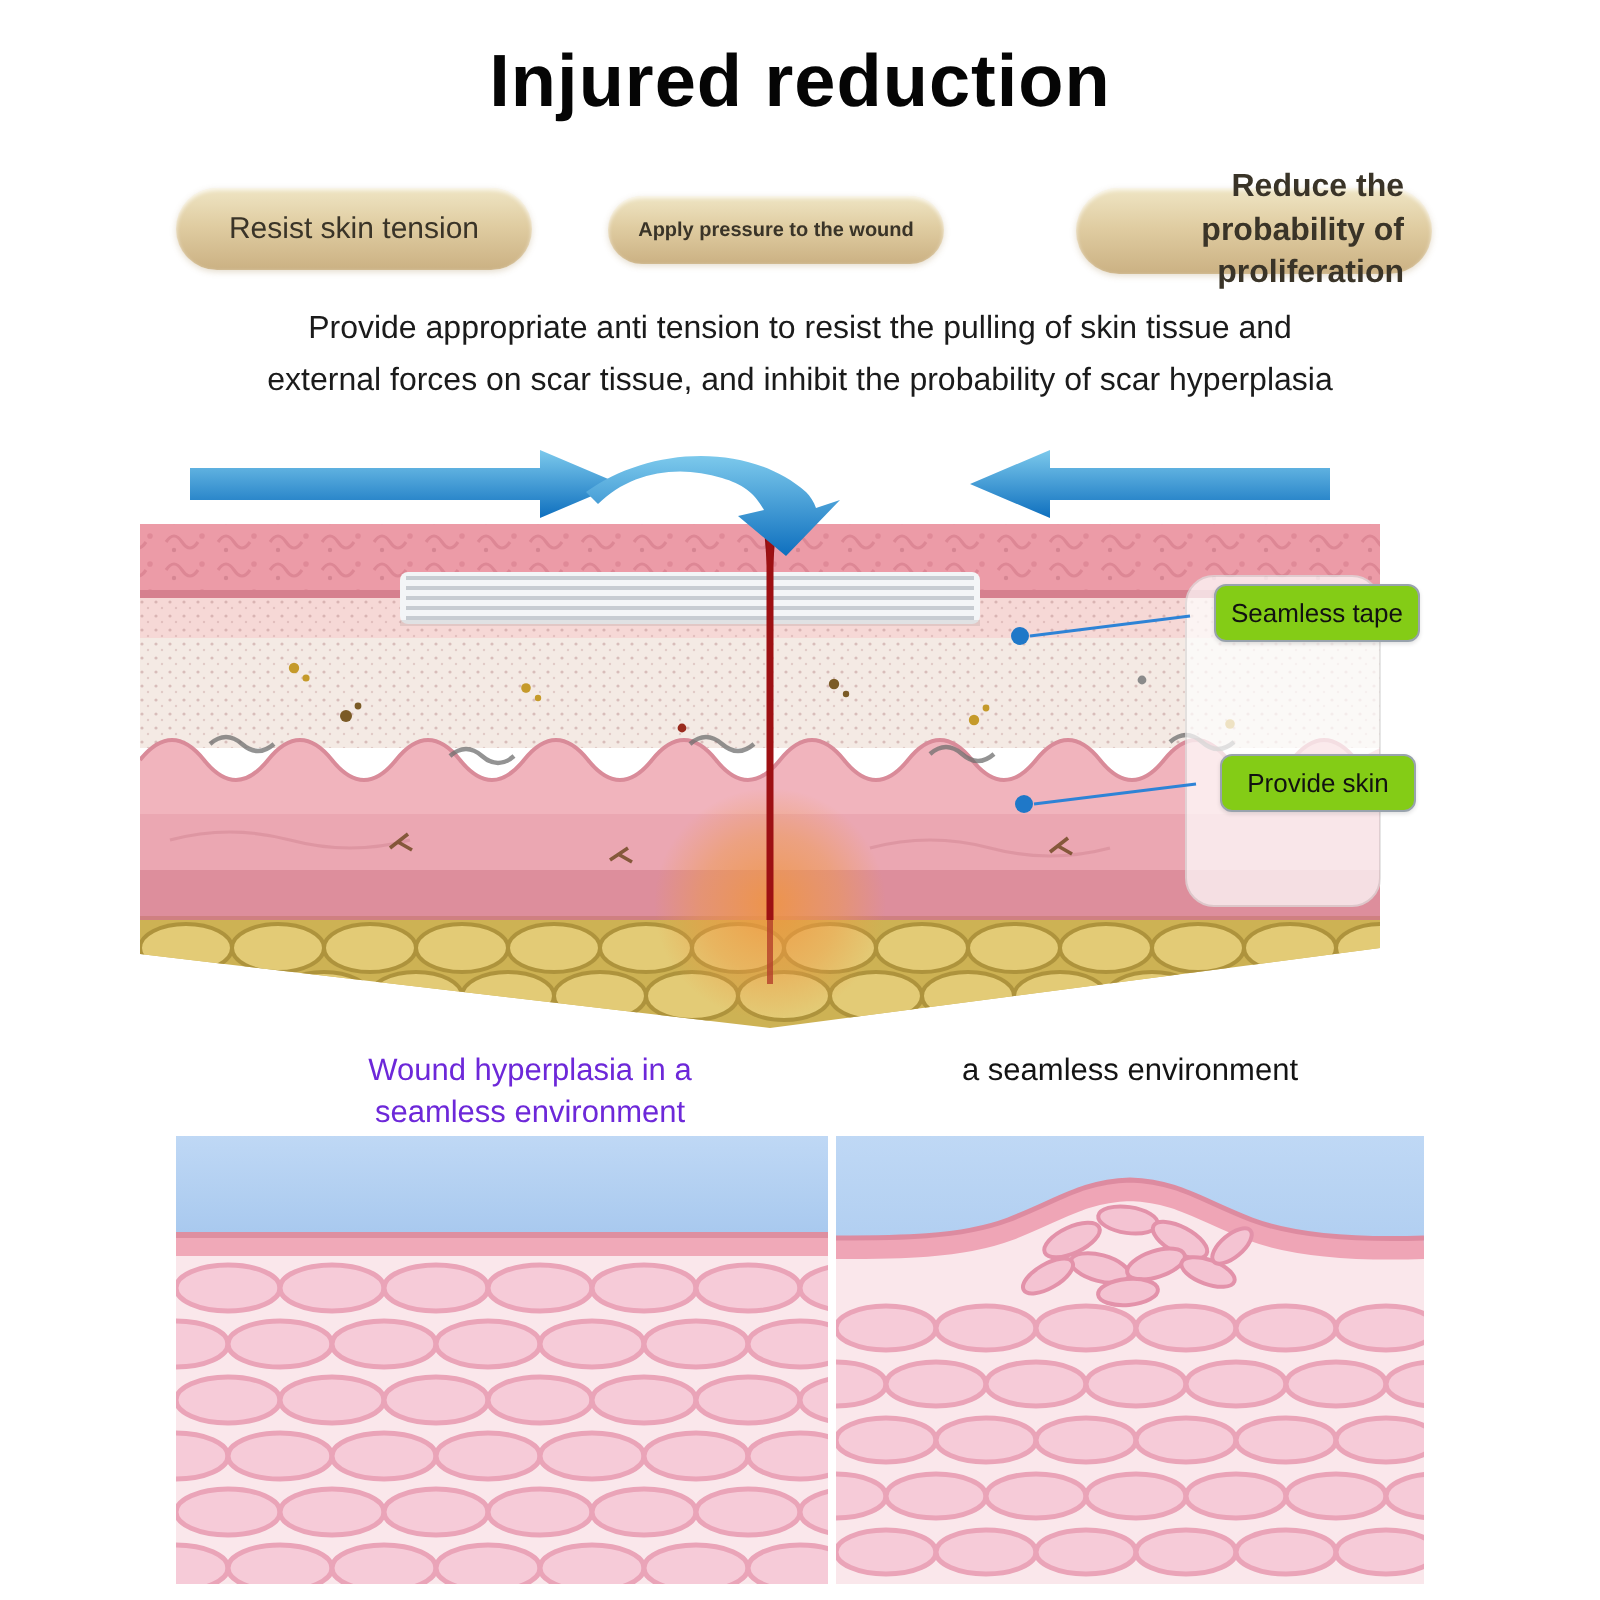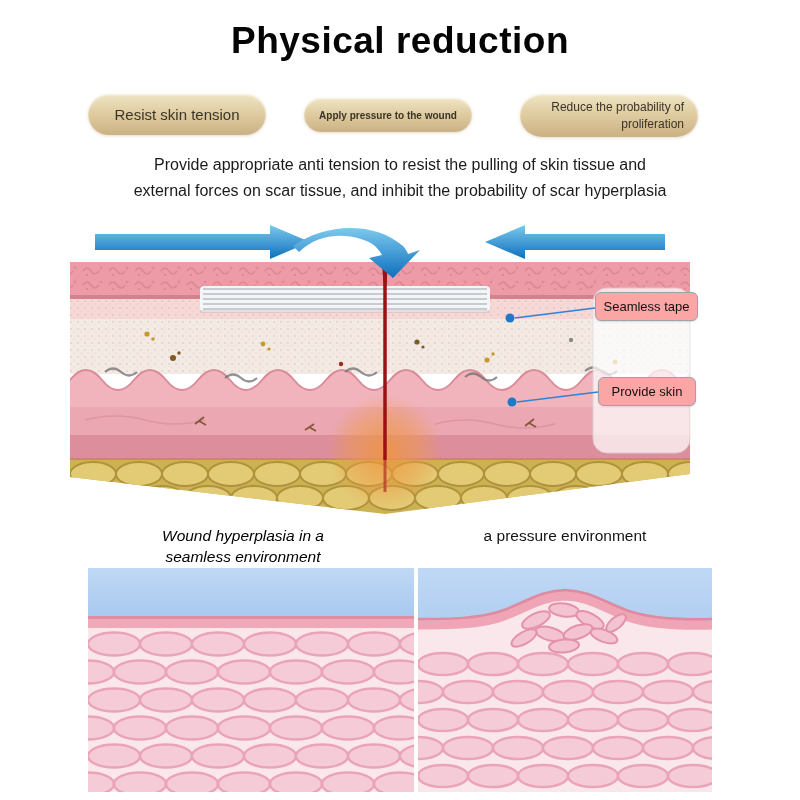--- a/index.html
+++ b/index.html
@@ -6,43 +6,43 @@
   .page{position:relative;width:800px;height:800px;background:#ffffff;overflow:hidden;
         font-family:"Liberation Sans",sans-serif;color:#111;}
   .title{position:absolute;top:20px;left:0;right:0;text-align:center;
          font-size:37px;font-weight:700;color:#050505;letter-spacing:0.5px;}
   .badge{position:absolute;display:flex;align-items:center;justify-content:center;
          text-align:right;color:#3a3428;border-radius:22px;
          background:linear-gradient(180deg,#efe5c4 0%,#e0cda2 45%,#cbb183 100%);
          box-shadow:inset 0 1px 2px rgba(255,255,255,.8), 0 1px 3px rgba(150,120,60,.25);}
   .badge-1{left:88px;top:94px;width:178px;height:41px;font-size:15px;}
   .badge-2{left:304px;top:98px;width:168px;height:34px;font-size:10px;font-weight:bold;}
-  .badge-3{left:520px;top:94px;width:178px;height:43px;font-size:12px;line-height:1.35;padding:0 14px;box-sizing:border-box;}
+  .badge-3{left:538px;top:94px;width:178px;height:43px;font-size:16px;line-height:1.35;padding:0 14px;box-sizing:border-box;font-weight:bold;}
   .description{position:absolute;top:152px;left:70px;width:660px;text-align:center;
                font-size:16px;color:#1b1b1b;line-height:1.62;}
   .illustration{position:absolute;left:55px;top:222px;width:650px;height:300px;}
-  .label-box{position:absolute;background:#fca5a5;border:1px solid #99a3ad;border-radius:6px;
+  .label-box{position:absolute;background:#84cc16;border:1px solid #99a3ad;border-radius:6px;
              font-size:13px;color:#111;display:flex;align-items:center;justify-content:center;
-             box-shadow:0 1px 2px rgba(0,0,0,.12);}
+             box-shadow:0 1px 2px rgba(0,0,0,.12);margin-left:12px;}
   .label-tape{left:540px;top:70px;width:101px;height:27px;}
   .label-skin{left:543px;top:155px;width:96px;height:27px;}
   .caption{position:absolute;top:526px;text-align:center;font-size:15.5px;line-height:1.35;}
-  .caption-left{left:98px;width:290px;color:#000000;font-weight:500;font-style:italic;}
+  .caption-left{left:120px;width:290px;color:#6d28d9;font-weight:500;}
   .caption-right{left:420px;width:290px;color:#141414;}
   .panel{position:absolute;top:568px;height:224px;}
   .panel-left{left:88px;width:326px;}
   .panel-right{left:418px;width:294px;}
   svg{display:block;}
 </style>
 </head>
 <body>
 
 <div class="page">
 
-  <div class="title">Physical reduction</div>
+  <div class="title">Injured reduction</div>
 
   <div class="badge badge-1">Resist skin tension</div>
   <div class="badge badge-2">Apply pressure to the wound</div>
   <div class="badge badge-3">Reduce the probability of proliferation</div>
 
   <div class="description">
     <div>Provide appropriate anti tension to resist the pulling of skin tissue and</div>
     <div>external forces on scar tissue, and inhibit the probability of scar hyperplasia</div>
   </div>
 
@@ -187,21 +187,21 @@
 
     <div class="label-box label-tape">Seamless tape</div>
     <div class="label-box label-skin">Provide skin</div>
   </div>
 
   <div class="caption caption-left">
     <div>Wound hyperplasia in a</div>
     <div>seamless environment</div>
   </div>
   <div class="caption caption-right">
-    <div>a pressure environment</div>
+    <div>a seamless environment</div>
   </div>
 
   <div class="panel panel-left">
     <svg width="326" height="224" viewBox="0 0 326 224">
       <defs>
         <linearGradient id="skyL" x1="0" y1="0" x2="0" y2="1">
           <stop offset="0" stop-color="#bfd8f5"></stop>
             <stop offset="1" stop-color="#a7c8ee"></stop>
         </linearGradient>
       </defs>

